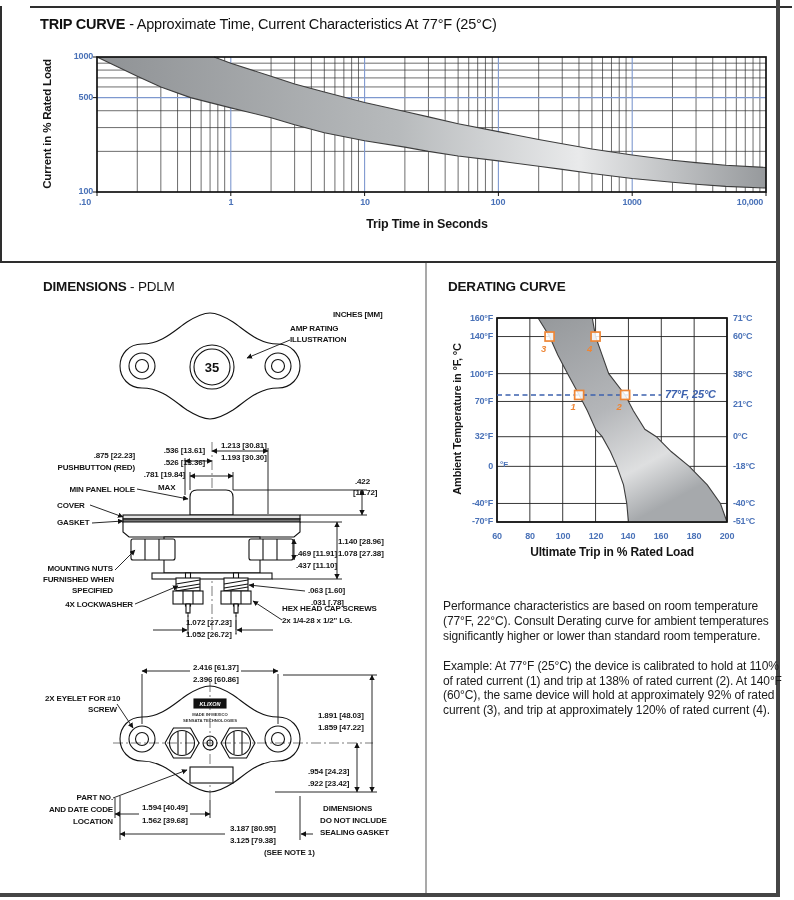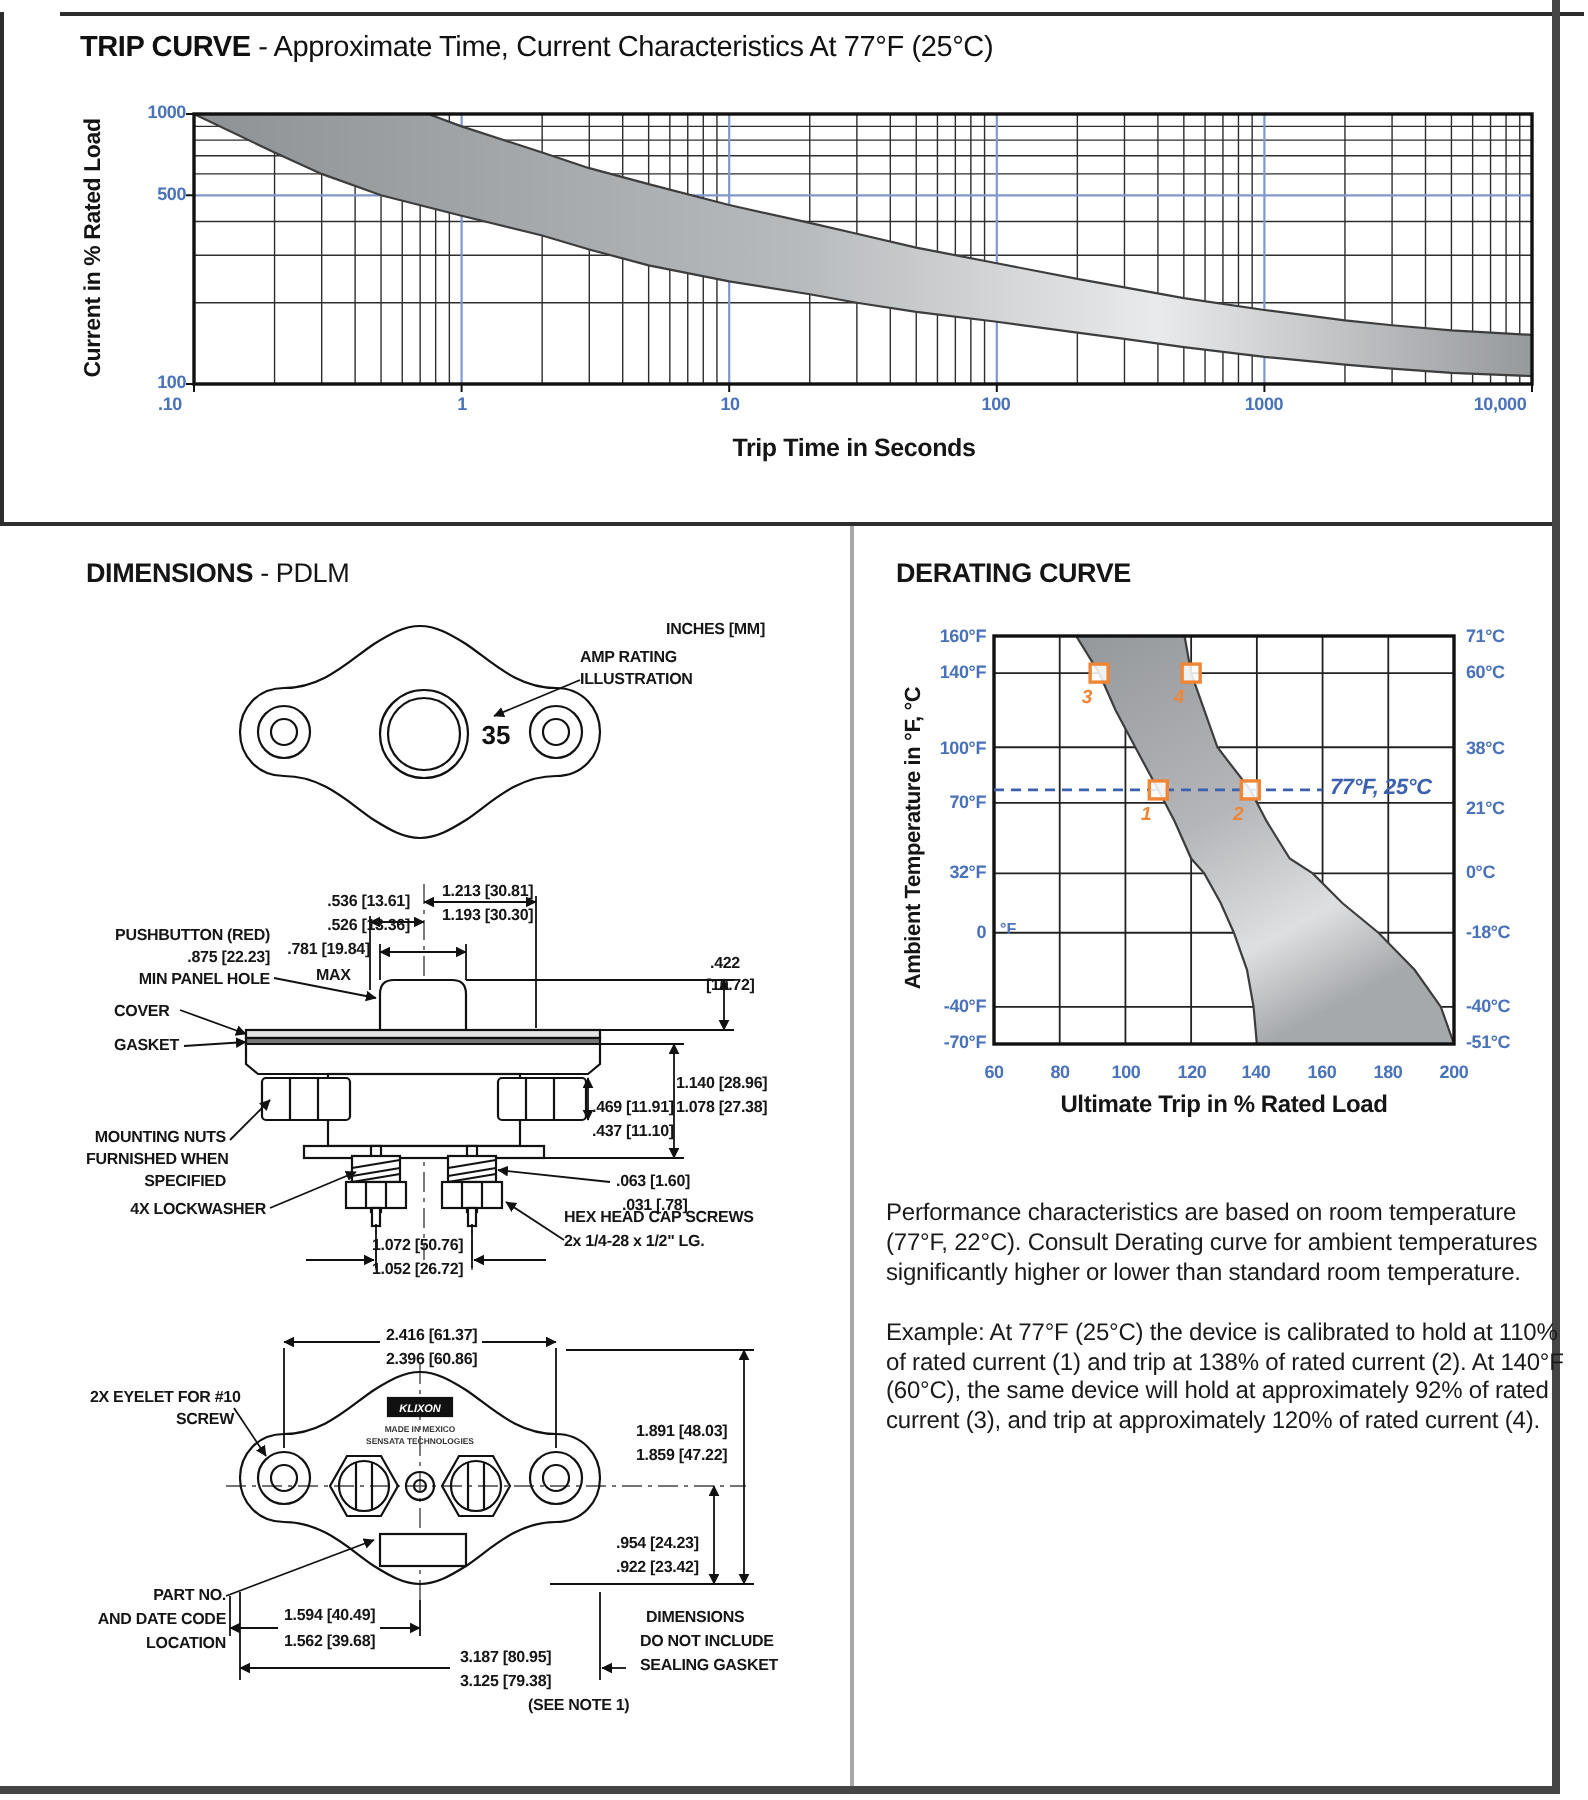--- a/index.html
+++ b/index.html
@@ -18,21 +18,21 @@
   .hdr{position:absolute;font-size:13.5px;letter-spacing:-0.2px;color:#151515;}
   .hdr b{font-weight:bold;}
   .hdr span{font-weight:normal;}
   #trip-title{position:absolute;left:40px;top:16px;font-size:14.5px;letter-spacing:-0.2px;}
   #trip-title b{font-weight:bold;}
   #ref-label{position:absolute;font-size:11px;font-weight:bold;font-style:italic;color:#3c61ae;letter-spacing:-0.2px;}
   #notes{position:absolute;left:443px;top:599px;width:340px;font-size:12px;line-height:1.24;color:#1a1a1a;letter-spacing:-0.1px;}
   #notes p{margin:0 0 15px 0;}
   .innerF{position:absolute;font-size:8px;font-weight:bold;color:#4a72b8;}
   #amp-value{position:absolute;left:198px;top:360px;width:28px;text-align:center;
-             font-size:13px;font-weight:bold;color:#111;margin-left:36px;}
+             font-size:13px;font-weight:bold;color:#111;}
   svg{position:absolute;}
   svg text{font-family:"Liberation Sans",sans-serif;}
 </style>
 </head>
 <body>
 
 <div id="page">
 
   <div class="rule" style="left:30px;top:6px;width:762px;height:2px;"></div>
   <div class="rule" style="left:0;top:6px;width:2px;height:256px;"></div>
@@ -307,39 +307,39 @@
 
   <div class="lbl" style="left:333px;top:310px;">INCHES [MM]</div>
   <div class="lbl" style="left:290px;top:324px;">AMP RATING</div>
   <div class="lbl" style="left:290px;top:335px;">ILLUSTRATION</div>
 
   <div class="lbl r" style="left:133px;top:446px;width:72px;">.536 [13.61]</div>
   <div class="lbl" style="left:221px;top:441px;">1.213 [30.81]</div>
   <div class="lbl" style="left:221px;top:453px;">1.193 [30.30]</div>
   <div class="lbl r" style="left:133px;top:458px;width:72px;">.526 [13.36]</div>
   <div class="lbl r" style="left:45px;top:463px;width:90px;">PUSHBUTTON (RED)</div>
-  <div class="lbl r" style="left:45px;top:474px;width:90px;">.875 [22.23]</div>
+  <div class="lbl r" style="left:45px;top:451px;width:90px;">.875 [22.23]</div>
   <div class="lbl r" style="left:45px;top:485px;width:90px;">MIN PANEL HOLE</div>
   <div class="lbl r" style="left:115px;top:470px;width:70px;">.781 [19.84]</div>
   <div class="lbl" style="left:158px;top:483px;">MAX</div>
   <div class="lbl" style="left:355px;top:477px;">.422</div>
   <div class="lbl" style="left:341px;top:488px;padding-left:12px;">[10.72]</div>
   <div class="lbl" style="left:57px;top:501px;">COVER</div>
   <div class="lbl" style="left:57px;top:518px;">GASKET</div>
   <div class="lbl" style="left:338px;top:537px;">1.140 [28.96]</div>
   <div class="lbl" style="left:296px;top:549px;">.469 [11.91]</div>
   <div class="lbl" style="left:338px;top:549px;">1.078 [27.38]</div>
   <div class="lbl" style="left:296px;top:561px;">.437 [11.10]</div>
   <div class="lbl r" style="left:43px;top:564px;width:70px;">MOUNTING NUTS</div>
   <div class="lbl r" style="left:43px;top:575px;width:70px;">FURNISHED WHEN</div>
   <div class="lbl r" style="left:43px;top:586px;width:70px;">SPECIFIED</div>
   <div class="lbl r" style="left:50px;top:600px;width:83px;">4X LOCKWASHER</div>
   <div class="lbl" style="left:308px;top:586px;">.063 [1.60]</div>
   <div class="lbl" style="left:311px;top:598px;">.031 [.78]</div>
-  <div class="lbl" style="left:186px;top:618px;">1.072 [50.76]</div>
+  <div class="lbl" style="left:186px;top:618px;">1.072 [27.23]</div>
   <div class="lbl" style="left:186px;top:630px;">1.052 [26.72]</div>
   <div class="lbl" style="left:282px;top:616px;">2x 1/4-28 x 1/2" LG.</div>
   <div class="lbl" style="left:282px;top:604px;">HEX HEAD CAP SCREWS</div>
 
   <div class="lbl" style="left:193px;top:663px;">2.416 [61.37]</div>
   <div class="lbl" style="left:193px;top:675px;">2.396 [60.86]</div>
   <div class="lbl r" style="left:45px;top:694px;width:72px;">2X EYELET FOR #10</div>
   <div class="lbl r" style="left:45px;top:705px;width:72px;">SCREW</div>
   <div class="lbl" style="left:318px;top:711px;">1.891 [48.03]</div>
   <div class="lbl" style="left:318px;top:723px;">1.859 [47.22]</div>

